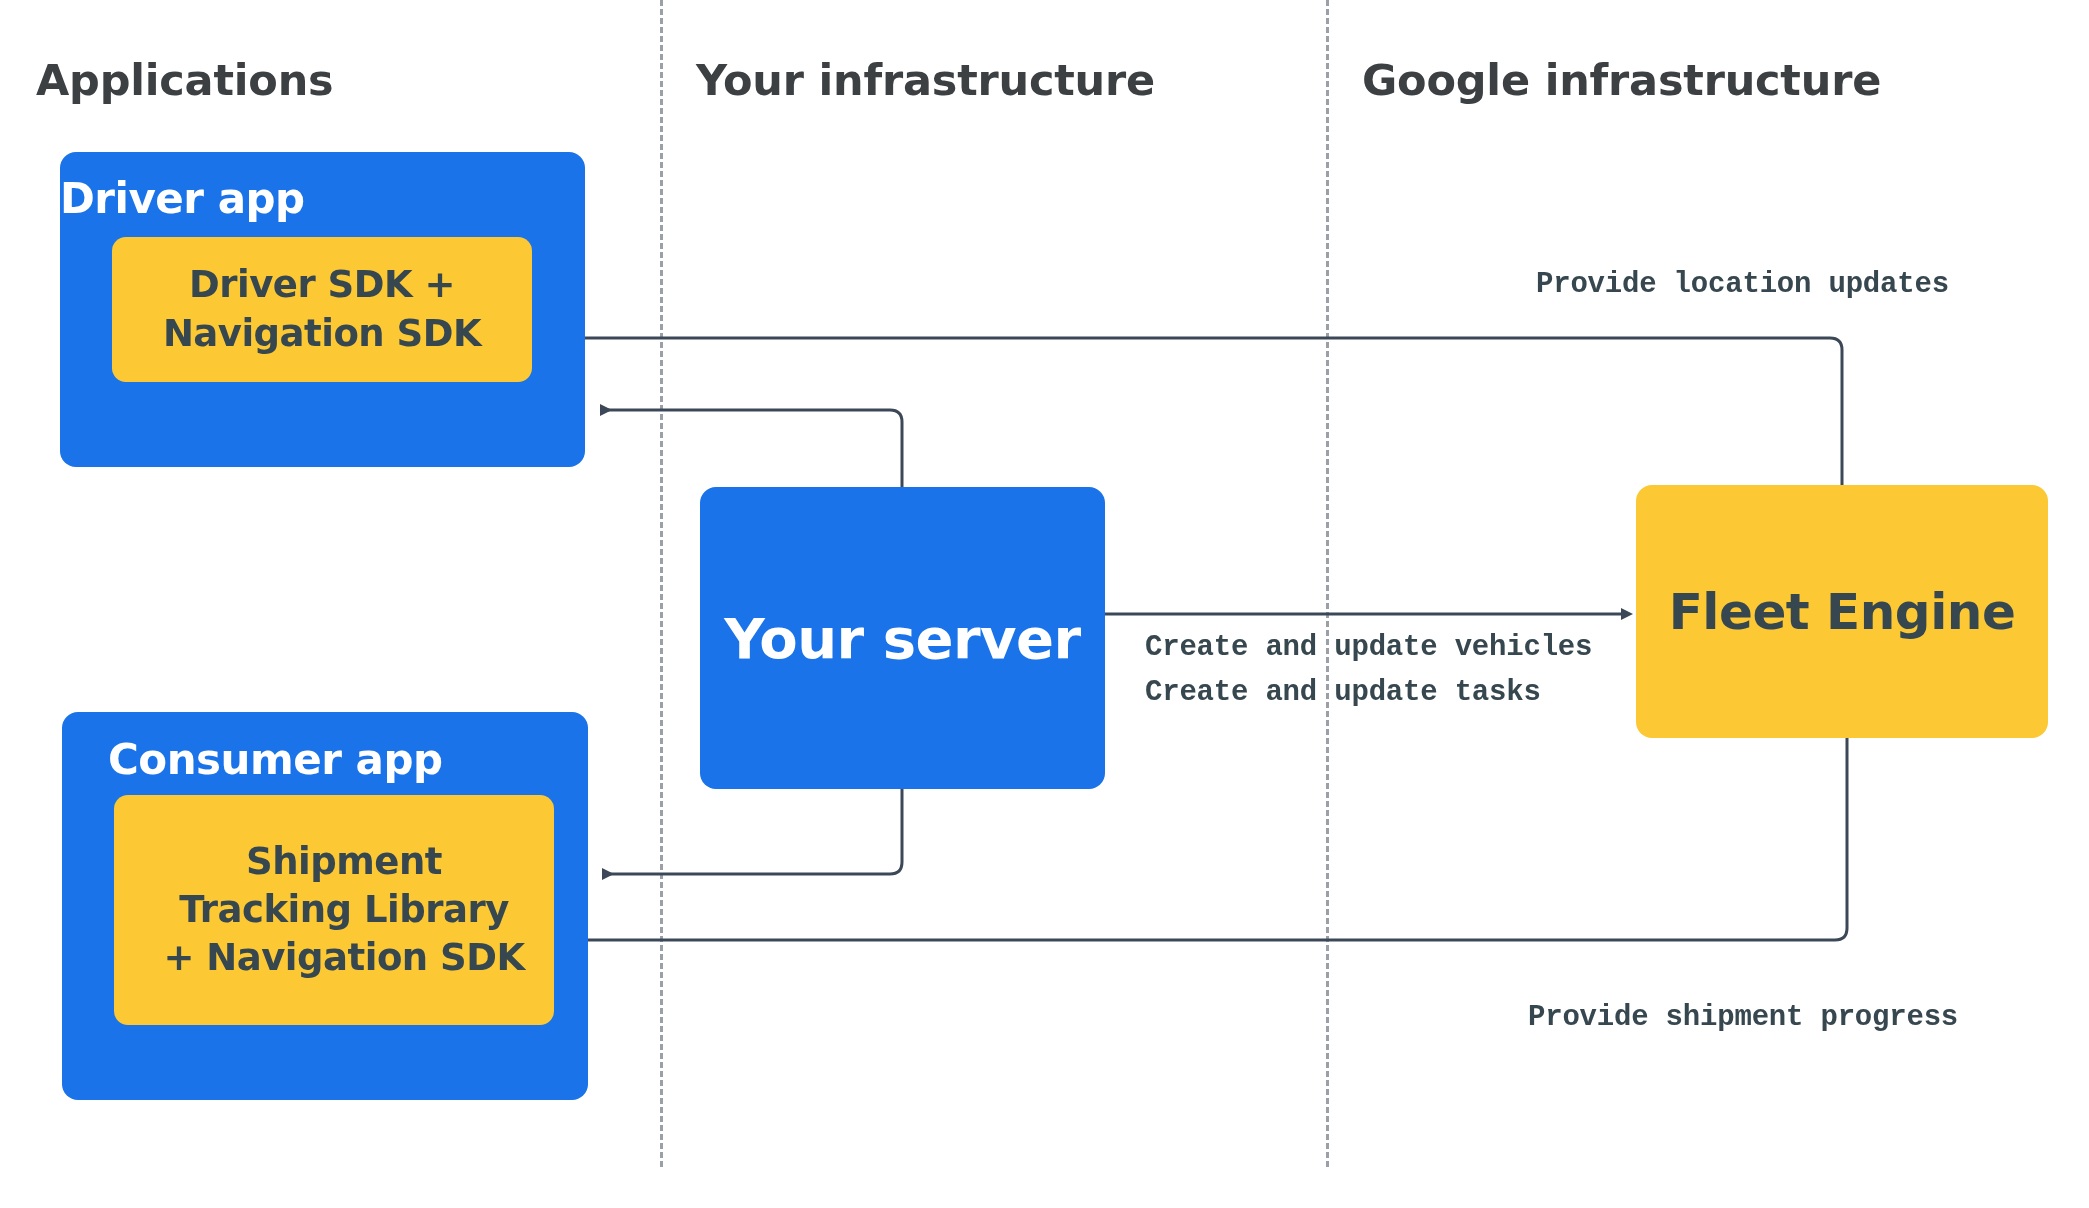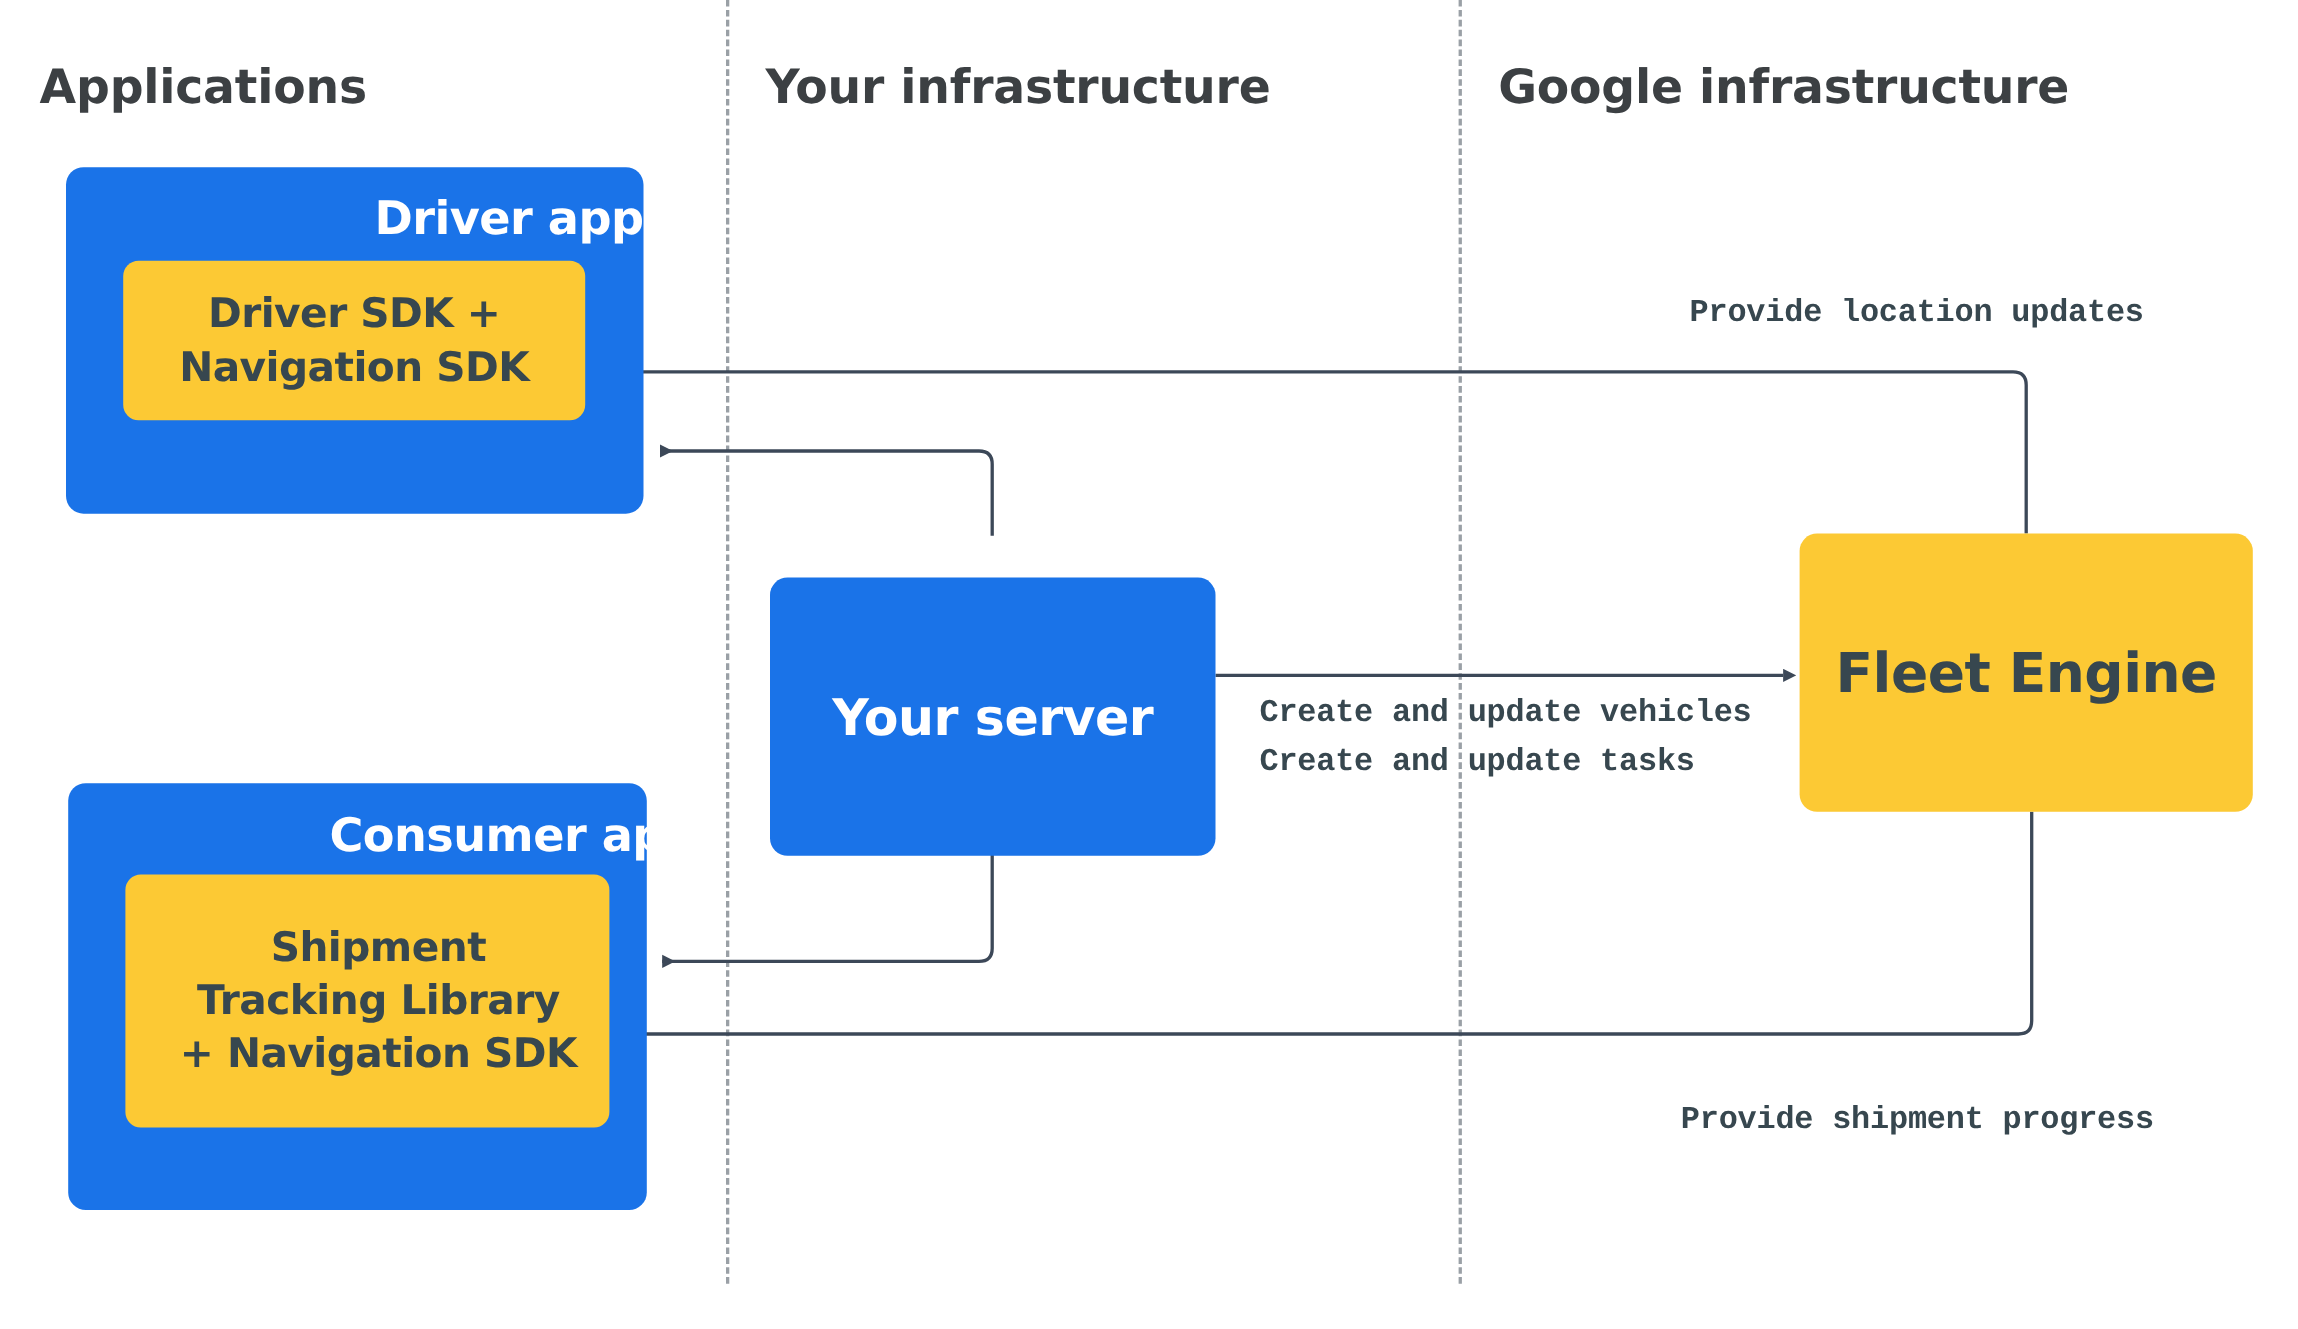--- a/index.html
+++ b/index.html
@@ -43,21 +43,21 @@
   .app-box {
     position: absolute;
     background: #1a73e8;
     border-radius: 16px;
     box-sizing: border-box;
   }
   .app-title {
     position: absolute;
     left: 0;
     width: 100%;
-    text-align: right;
+    text-align: left;
     color: #ffffff;
     font-family: "DejaVu Sans", sans-serif;
     font-size: 42px;
     font-weight: 700;
     letter-spacing: -0.5px;
     white-space: nowrap;
   }
   .sdk-box {
     position: absolute;
     background: #fcc934;
@@ -78,33 +78,32 @@
   #driver-app    { left: 60px;  top: 152px; width: 525px; height: 315px; }
   #driver-app-title { top: 22px; }
   #driver-sdk-box{ left: 52px;  top: 85px;  width: 420px; height: 145px; }
 
   #consumer-app  { left: 62px;  top: 712px; width: 526px; height: 388px; }
   #consumer-app-title { top: 23px; padding-left: 46px; }
   #consumer-sdk-box { left: 52px; top: 83px; width: 440px; height: 230px; padding-left: 20px; }
 
   #server-box {
     position: absolute;
-    left: 700px; top: 487px; width: 405px; height: 253px;
+    left: 700px; top: 487px; width: 405px; height: 302px;
     background: #1a73e8;
     border-radius: 16px;
     display: flex;
     align-items: center;
     justify-content: center;
     color: #ffffff;
     font-family: "DejaVu Sans", sans-serif;
-    font-size: 46px;
-    font-weight: 700;
-    letter-spacing: -0.5px;
-    white-space: nowrap;
-    margin-top: 38px;
+    font-size: 56px;
+    font-weight: 700;
+    letter-spacing: -0.5px;
+    white-space: nowrap;
   }
 
   #fleet-engine-box {
     position: absolute;
     left: 1636px; top: 485px; width: 412px; height: 253px;
     background: #fcc934;
     border-radius: 16px;
     display: flex;
     align-items: center;
     justify-content: center;

